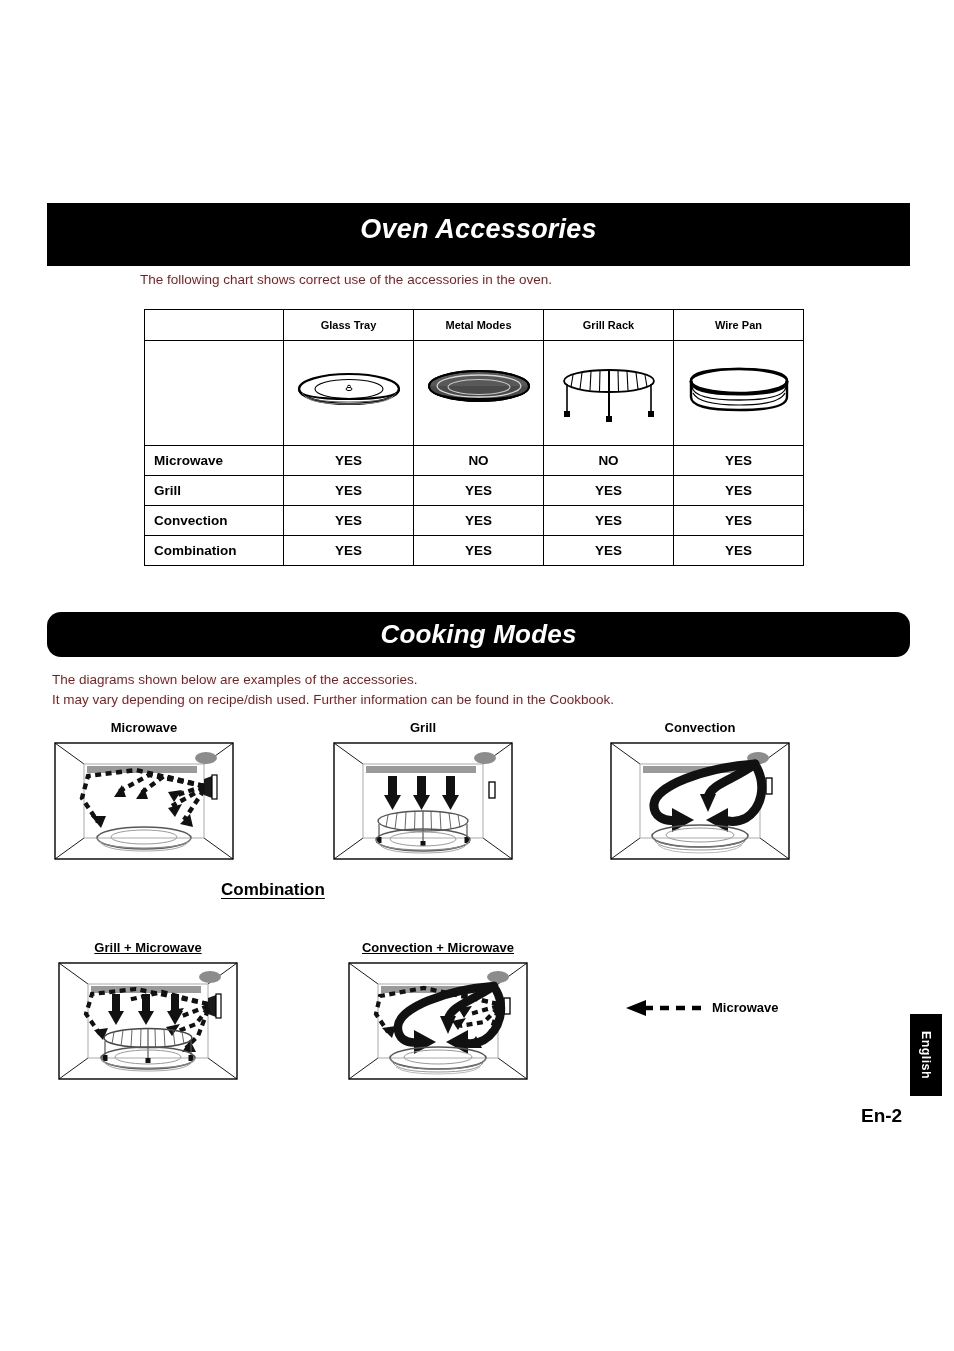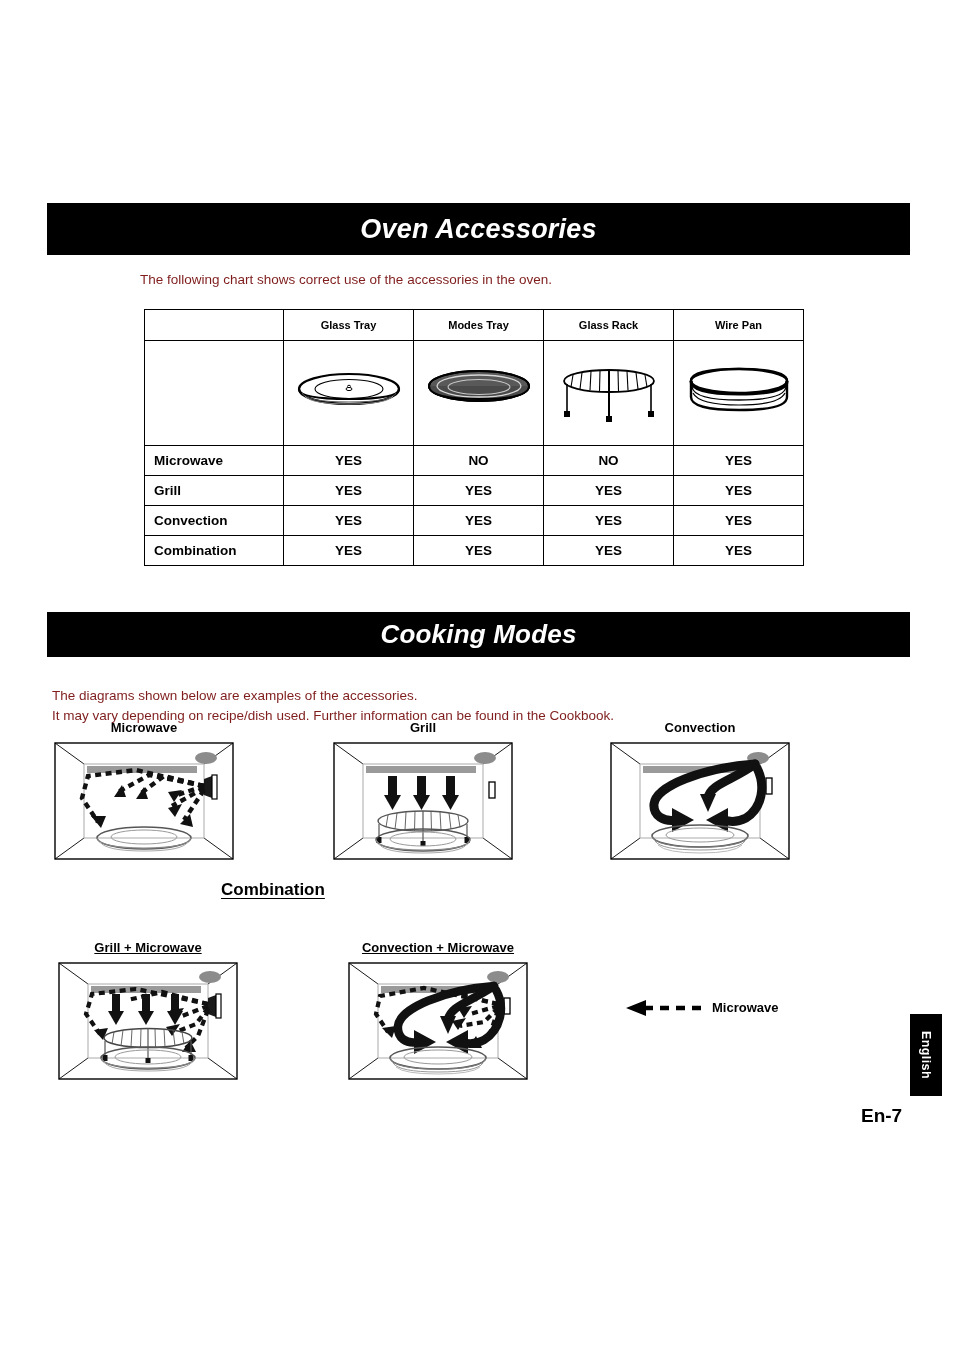--- a/index.html
+++ b/index.html
@@ -21,33 +21,33 @@
     position: absolute;
     left: 47px;
     width: 863px;
     background: #000000;
     color: #ffffff;
     font-style: italic;
     font-weight: bold;
     text-align: center;
     letter-spacing: 0.2px;
   }
-  #banner-accessories { top: 203px; height: 52px; line-height: 52px; font-size: 27px; }
-  #banner-cooking     { top: 612px; height: 45px; line-height: 45px; font-size: 26px; }
+  #banner-accessories { top: 203px; height: 63px; line-height: 52px; font-size: 27px; }
+  #banner-cooking     { top: 612px; height: 45px; line-height: 45px; font-size: 26px; border-radius: 14px; }
 
   
   .intro {
     position: absolute;
     font-size: 13.5px;
     line-height: 20px;
     color: #7f1d1d;
     white-space: pre-line;
   }
   #intro-accessories { left: 140px; top: 270px; }
-  #intro-cooking     { left: 52px;  top: 670px; margin-top: 16px; }
+  #intro-cooking     { left: 52px;  top: 670px; }
 
   
   #accessories-table {
     position: absolute;
     left: 144px;
     top: 309px;
     width: 659px;
     border-collapse: collapse;
     table-layout: fixed;
     font-size: 13.5px;
@@ -152,22 +152,22 @@
     <col class="c0">
       <col class="cx">
       <col class="cx">
       <col class="cx">
       <col class="cx">
   </colgroup>
   <tbody>
     <tr class="head-row">
       <td class="corner"></td>
       <td>Glass Tray</td>
-      <td>Modes Tray</td>
-      <td>Glass Rack</td>
+      <td>Metal Modes</td>
+      <td>Grill Rack</td>
       <td>Wire Pan</td>
     </tr>
 
     <tr class="pic-row">
       <td></td>
 
       <td>
         <div class="pic-wrap">
           <svg width="112" height="56" viewBox="0 0 112 56">
             <ellipse cx="56" cy="24" rx="50" ry="15" fill="none" stroke="#000" stroke-width="2.2"></ellipse>
@@ -521,13 +521,13 @@
       <polygon points="8,10 28,2 28,18" fill="#000"></polygon>
     </svg>
     <span class="legend-text">Microwave</span>
   </div>
 </div>
 
 <div id="side-tab">
   <span>English</span>
 </div>
 
-<div id="page-number">En-7</div>
+<div id="page-number">En-2</div>
 
 </body></html>

